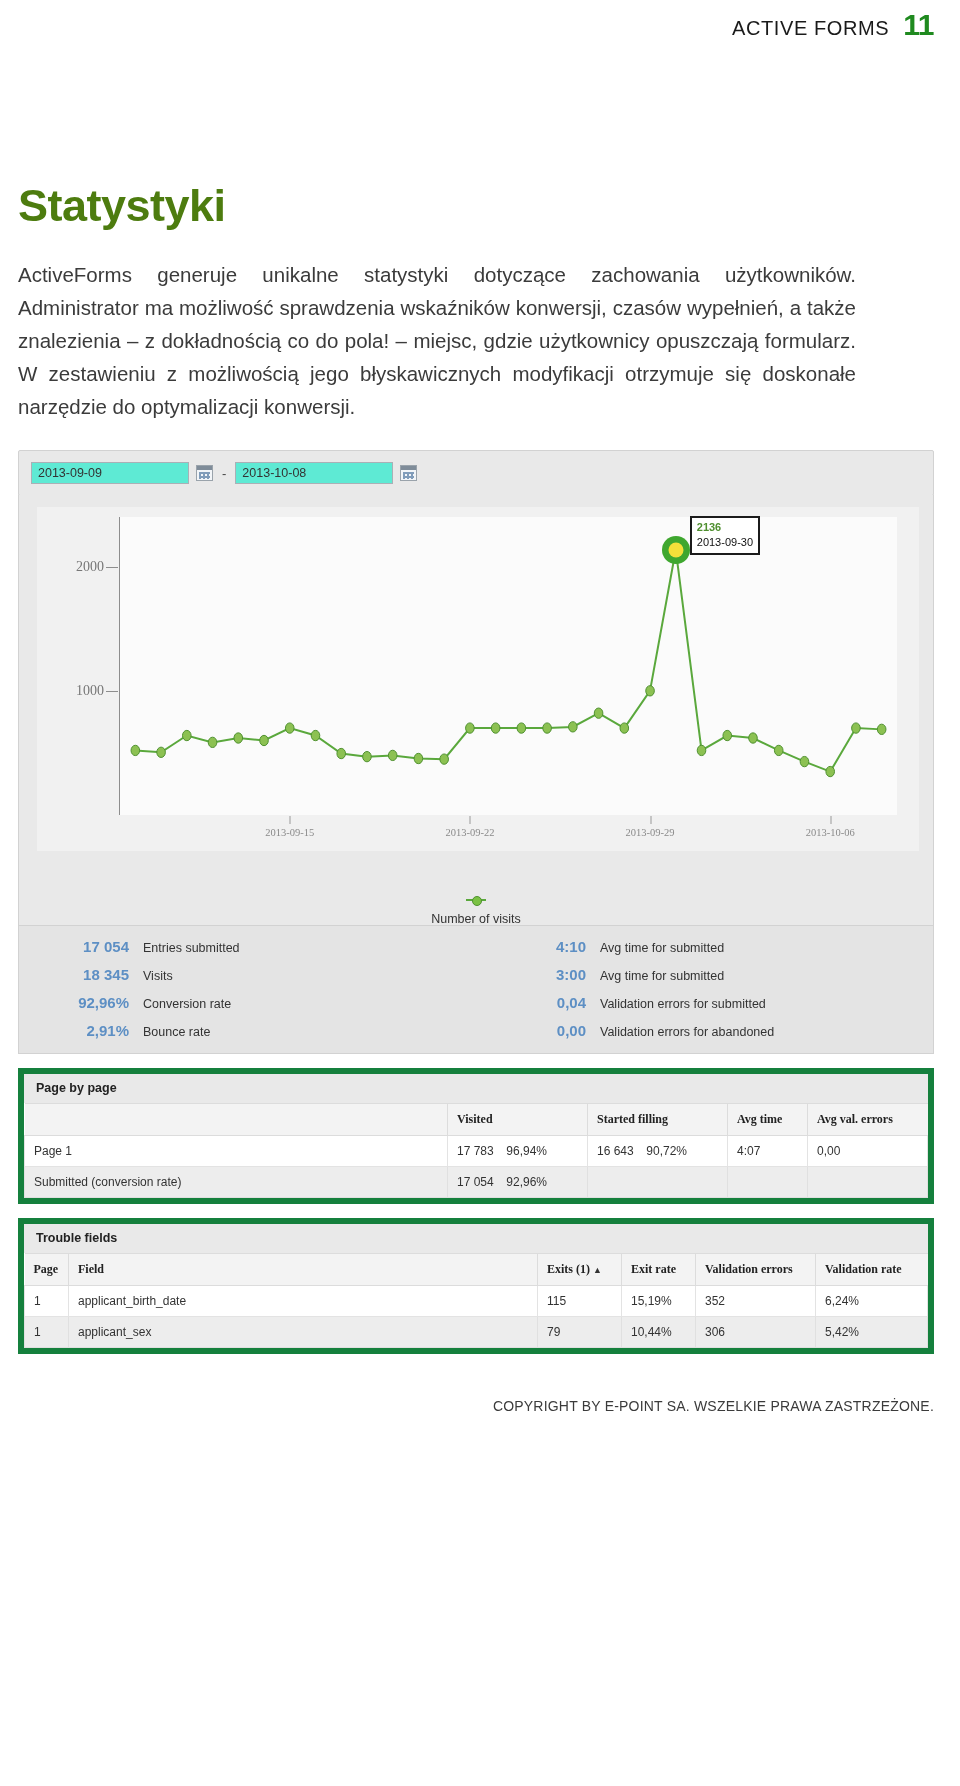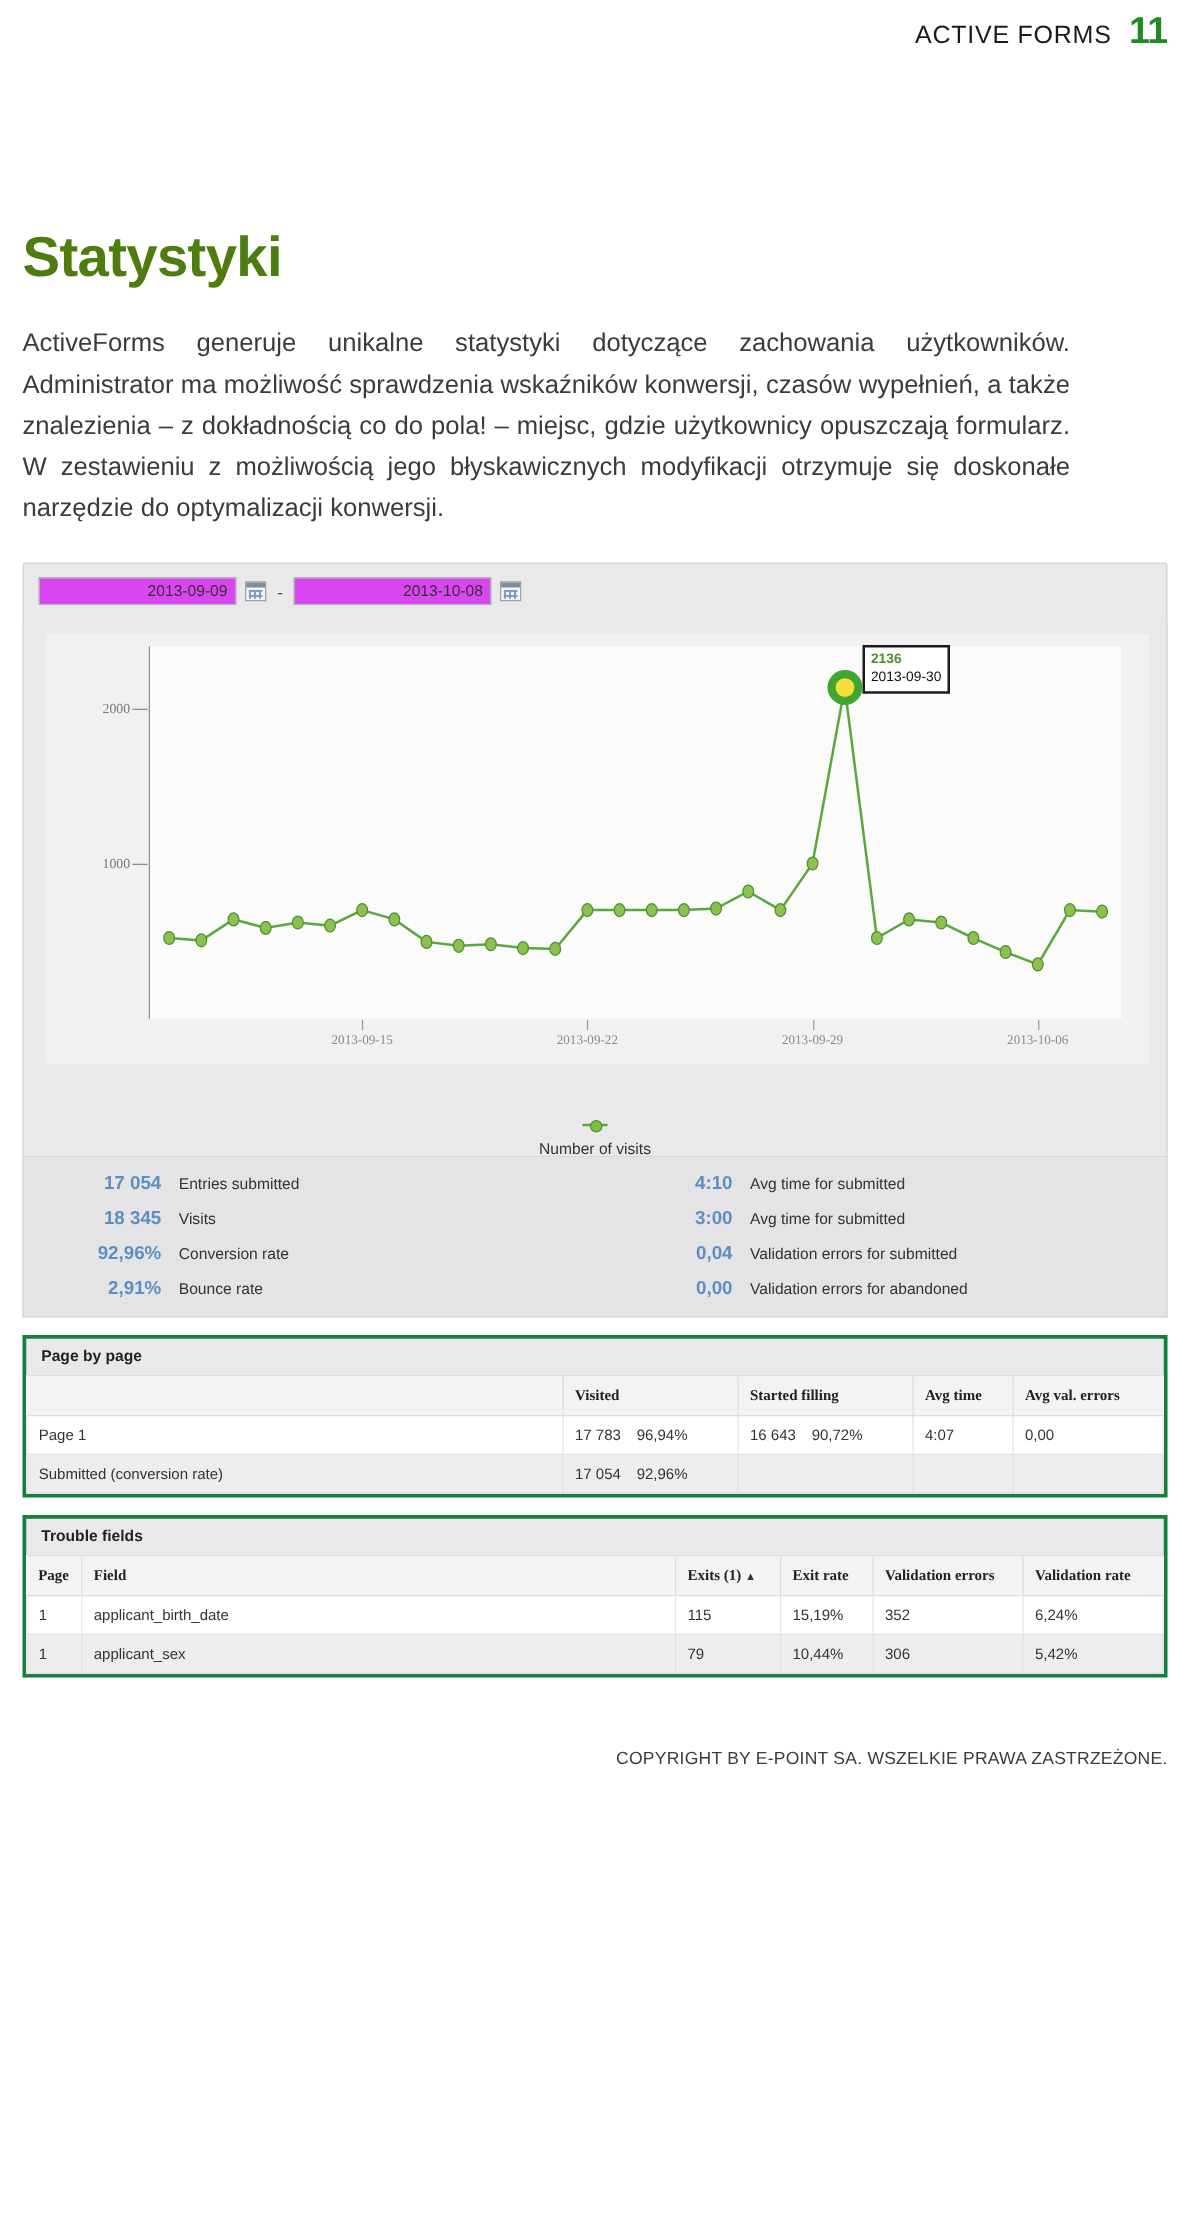--- a/index.html
+++ b/index.html
@@ -50,24 +50,23 @@
   .panel {
     background: #e9e9e9; border: 1px solid #d2d2d2; border-radius: 2px;
   }
 
   
   .daterow {
     height: 46px; display: flex; align-items: center; gap: 7px;
     padding: 0 12px; margin-bottom: 4px;
   }
   .dateinput {
-    width: 158px; height: 22px; background: #d946ef; border: 1px solid #aab0b6;
+    width: 158px; height: 22px; background: #5eead4; border: 1px solid #aab0b6;
     font-size: 12.5px; color: #333; padding: 0 6px; line-height: 20px;
     font-family: "Liberation Sans", sans-serif;
-    text-align: right;
   }
   .cal-icon {
     width: 17px; height: 16px; border: 1px solid #9aa3ab; background: #f2f5f8;
     position: relative; display: inline-block; flex: none;
   }
   .cal-icon::before {
     content: ""; position: absolute; left: 0; right: 0; top: 0; height: 4px;
     background: #7f8c99;
   }
   .cal-icon::after {
@@ -87,21 +86,21 @@
   .plot {
     position: absolute; left: 18px; top: 12px; right: 14px; bottom: 44px;
     background: #f1f1f1;
   }
   .plot-inner {
     position: absolute; left: 82px; top: 10px; right: 22px; bottom: 36px;
     background: #fbfbfb; border-left: 1px solid #8d8d8d;
   }
   .ytick {
     position: absolute; right: 100%; transform: translateY(-50%);
-    font-size: 11px; color: #777; padding-right: 16px; white-space: nowrap;
+    font-size: 14px; color: #777; padding-right: 16px; white-space: nowrap;
     font-family: "Liberation Serif", serif;
     margin-left: 16px;
   }
   .ytick::after {
     content: ""; position: absolute; right: 2px; top: 50%; width: 12px;
     height: 1px; background: #8d8d8d;
   }
   .xtick {
     position: absolute; top: 100%; transform: translateX(-50%);
     font-size: 10.5px; color: #8a8a8a; margin-top: 12px; white-space: nowrap;
@@ -152,21 +151,21 @@
   .statrow { display: flex; align-items: baseline; margin-bottom: 11px; }
   .statrow:last-child { margin-bottom: 0; }
   .statval {
     width: 74px; text-align: right; font-size: 15px; font-weight: 700;
     color: #5d8fc4; flex: none;
   }
   .statlabel { font-size: 12.5px; color: #333; padding-left: 14px; }
 
   
   .tblpanel {
-    background: #e9e9e9; border: 3px solid #15803d; margin-top: 14px;
+    background: #e9e9e9; border: 6px solid #15803d; margin-top: 14px;
   }
   .tblpanel-title {
     font-size: 12.5px; font-weight: 700; color: #222; padding: 7px 10px 8px 12px;
   }
   table.dt { width: 100%; border-collapse: collapse; background: #fff; }
   table.dt th {
     background: #f3f3f3; font-size: 12px; font-weight: 700; color: #222;
     text-align: left; padding: 8px 9px; border: 1px solid #dcdcdc;
     white-space: nowrap;
     font-family: Liberation Serif, serif;

